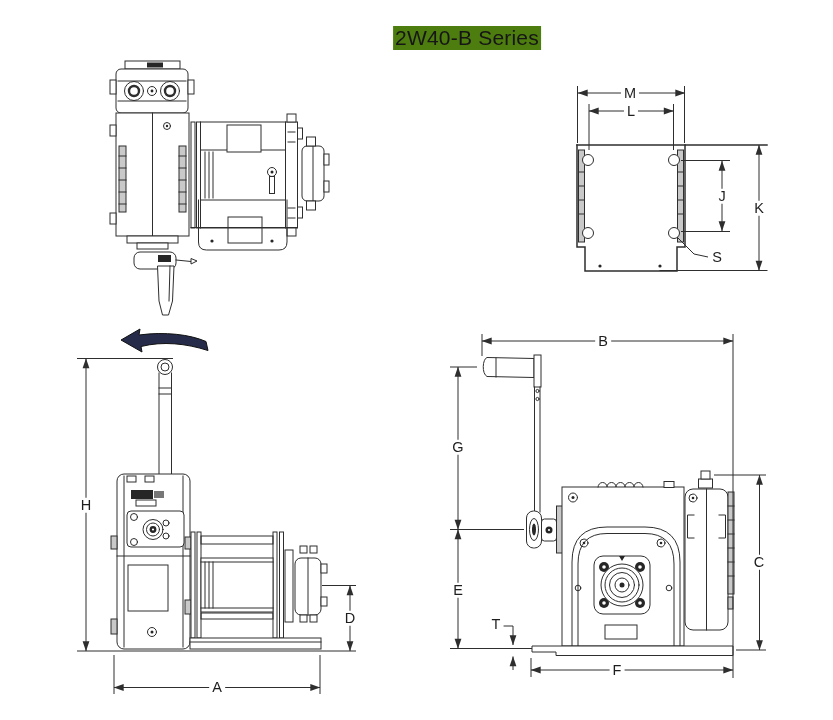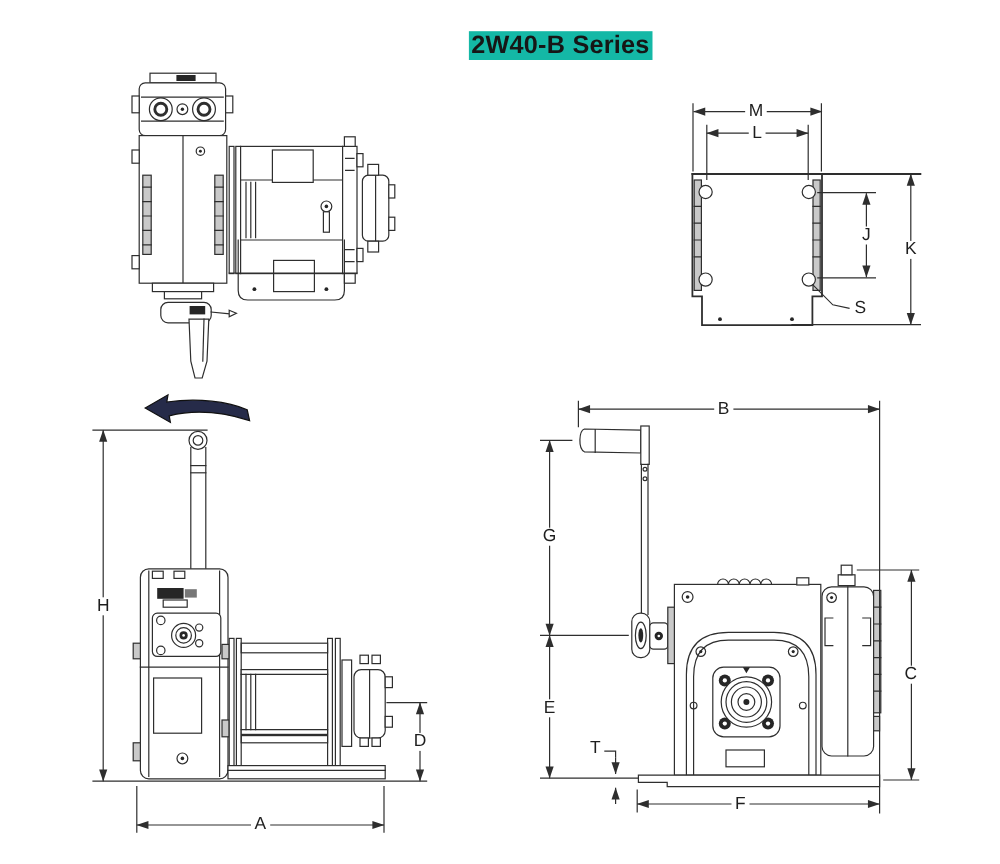--- a/index.html
+++ b/index.html
@@ -1,22 +1,22 @@
 <!DOCTYPE html>
 <html><head>
 <meta charset="utf-8">
 <style>
   html,body{margin:0;padding:0;background:#fff;}
   .canvas{position:relative;width:833px;height:720px;background:#fff;overflow:hidden;
           font-family:"Liberation Sans",sans-serif;}
   .art{position:absolute;left:0;top:0;}
   .lbl{position:absolute;transform:translate(-50%,-50%);font-size:14.5px;line-height:1;
        color:#1e1e1e;background:#fff;padding:0 3px;white-space:nowrap;}
-  .ttl{position:absolute;transform:translate(-50%,-50%);font-size:21px;font-weight:bold;
-       letter-spacing:.2px;color:#161616;background:#14b8a6;padding:0 2px;white-space:nowrap;}
+  .ttl{position:absolute;transform:translate(-50%,-50%);font-size:21px;font-weight:normal;
+       letter-spacing:.2px;color:#161616;background:#4d7c0f;padding:0 2px;white-space:nowrap;}
   
   .ln{stroke:#2e2e2e;stroke-width:1;fill:none;stroke-linecap:square;}
   .ln2{stroke:#2e2e2e;stroke-width:1.5;fill:none;stroke-linecap:square;}
   .wh{stroke:#2e2e2e;stroke-width:1;fill:#ffffff;}
   .gy{stroke:#2e2e2e;stroke-width:1;fill:#c9c9c9;}
   .dk{fill:#262626;stroke:none;}
   .ring{stroke:#2e2e2e;stroke-width:2.4;fill:none;}
   .dim{stroke:#2e2e2e;stroke-width:1;fill:none;}
 </style>
 </head>

